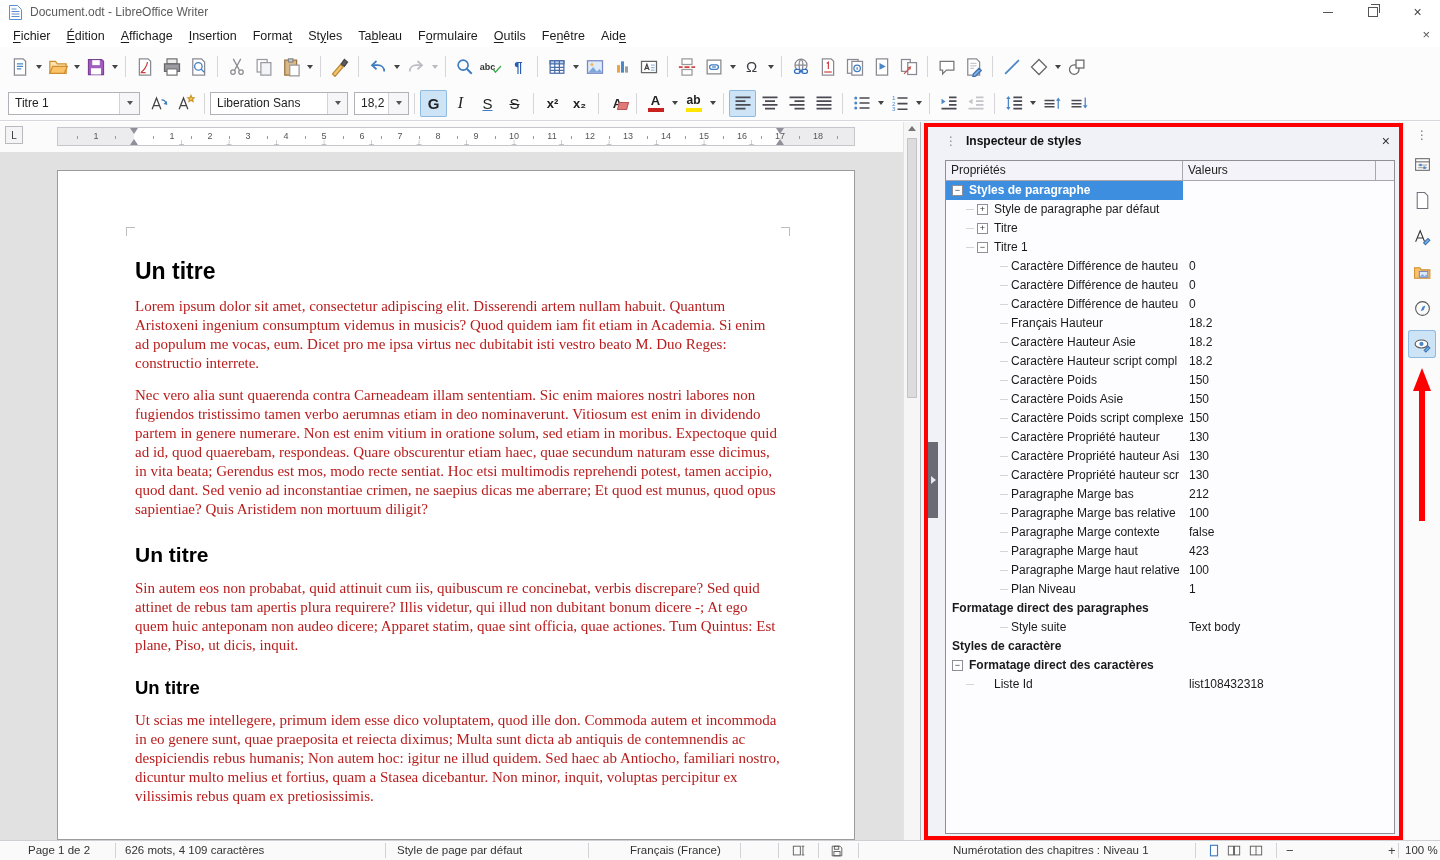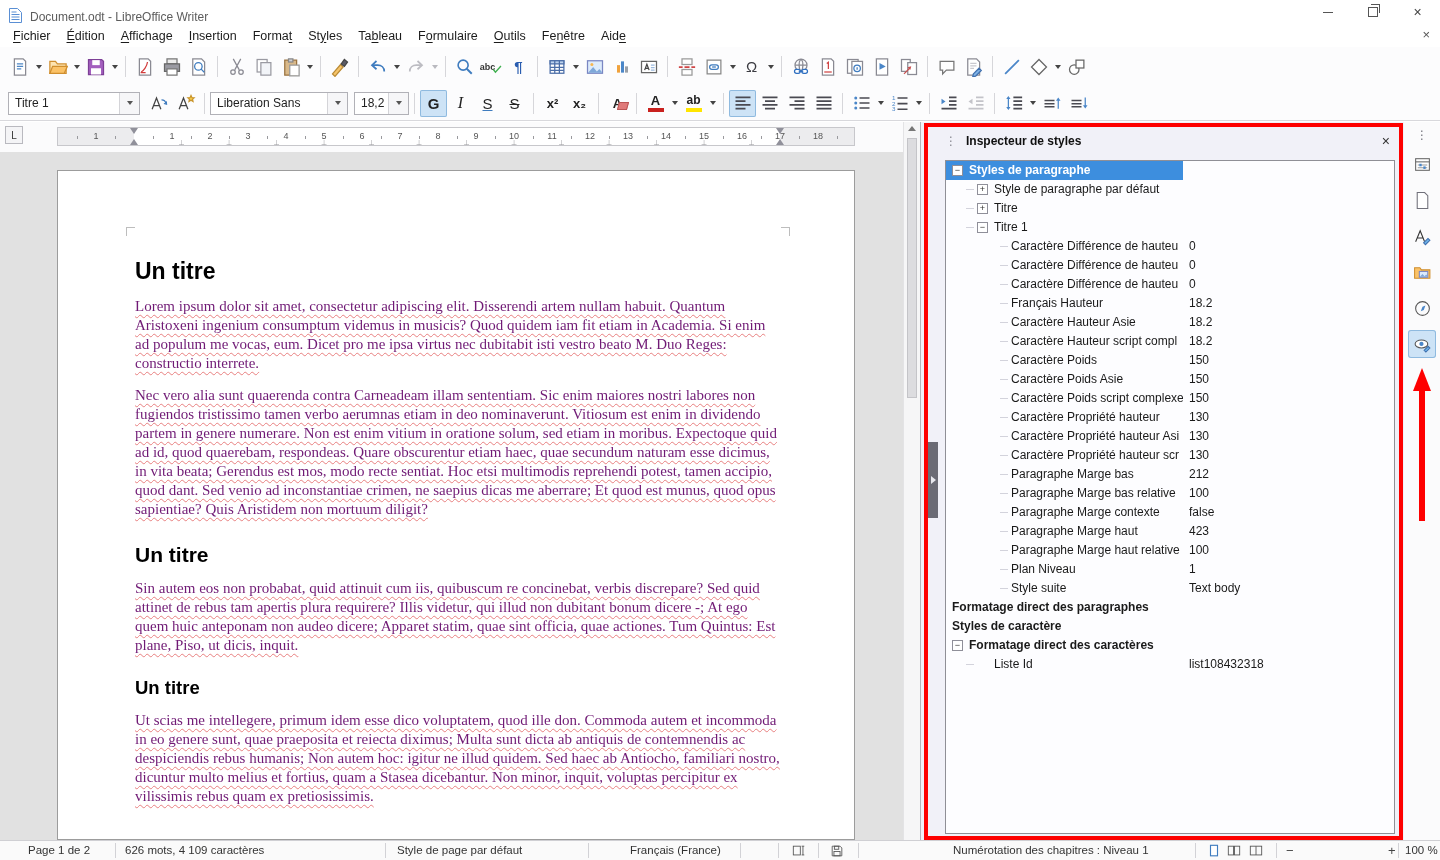--- a/index.html
+++ b/index.html
@@ -1,21 +1,21 @@
 <!DOCTYPE html>
 <html><head>
 <meta charset="utf-8">
 <style>
   html,body{margin:0;padding:0}
   body{width:1440px;height:860px;position:relative;overflow:hidden;background:#fff;
        font-family:"Liberation Sans","DejaVu Sans",sans-serif;color:#222;
        -webkit-font-smoothing:antialiased}
   
   .titlebar{position:absolute;left:0;top:0;width:1440px;height:24px;background:#fff;
-            display:flex;align-items:flex-end;padding-left:8px;box-sizing:border-box}
+            display:flex;align-items:center;padding-left:8px;box-sizing:border-box}
   .titlebar .ticon{margin-right:7px}
   .titlebar .ttext{font-size:12px;color:#5c5c5c}
   .wctrls{position:absolute;right:0;top:0;height:24px;display:flex}
   .wbtn{width:45px;height:24px;display:flex;align-items:center;justify-content:center;color:#555}
   .mini{width:10px;height:1px;background:#555}
   .rest{width:8px;height:8px;border:1px solid #555;position:relative;background:#fff}
   .rest:before{content:"";position:absolute;left:2px;top:-4px;width:8px;height:8px;border:1px solid #555;border-bottom:none;border-left:none}
   .xglyph{font-size:14px;line-height:14px;color:#444}
   
   .menubar{position:absolute;left:0;top:24px;width:1440px;height:23px;background:#fff;
@@ -62,22 +62,22 @@
   .docarea{position:absolute;left:0;top:152px;width:903px;height:688px;background:#e1e1e1;overflow:hidden}
   .page{position:absolute;left:57px;top:18px;width:798px;height:670px;background:#fff;border:1px solid #9c9c9c;box-sizing:border-box;overflow:hidden}
   .pagetext{position:absolute;left:77px;right:72px;top:57px}
   .crop{position:absolute;width:8px;height:8px;border-color:#bdbdbd;border-style:solid;border-width:0}
   .crop.tl{left:68px;top:56px;border-top-width:1px;border-left-width:1px}
   .crop.tr{right:64px;top:56px;border-top-width:1px;border-right-width:1px}
   .head{font-family:"Liberation Sans","DejaVu Sans",sans-serif;font-weight:bold;color:#000}
   h1.head{font-size:23px;line-height:26px;margin:30px 0 13px 0}
   h2.head{font-size:21px;line-height:24px;margin:24px 0 12px 0}
   h3.head{font-size:18.5px;line-height:22px;margin:22px 0 12px 0}
-  .para{font-family:"Liberation Serif","DejaVu Serif",serif;font-size:15px;line-height:19px;color:#701a75;margin:0 0 13px 0;
-        text-decoration:underline;text-decoration-style:wavy;text-decoration-color:#e88080;text-decoration-thickness:1px;text-underline-offset:2.5px}
+  .para{font-family:"Liberation Serif","DejaVu Serif",serif;font-size:15px;line-height:19px;color:#b91c1c;margin:0 0 13px 0;
+        text-decoration-style:wavy;text-decoration-color:#e88080;text-decoration-thickness:1px;text-underline-offset:2.5px}
   
   .vscroll{position:absolute;left:903px;top:122px;width:17px;height:718px;background:#f6f6f7;border-left:1px solid #e3e3e5;box-sizing:border-box}
   .vscroll .arr{position:absolute;left:4px;top:4px;width:0;height:0;border-left:4px solid transparent;border-right:4px solid transparent;border-bottom:5px solid #777}
   .vscroll .thumb{position:absolute;left:3px;top:16px;width:10px;height:260px;background:#dcdcdf;border:1px solid #c4c4c8;box-sizing:border-box}
   
   .panel{position:absolute;left:920px;top:122px;width:484px;height:718px;background:#f1f1f8;border-left:1px solid #b4b4ba;box-sizing:border-box}
   .splitter{position:absolute;left:7px;top:320px;width:10px;height:76px;background:#6b6b75;display:flex;align-items:center;justify-content:center}
   .splitter i{width:0;height:0;border-top:4px solid transparent;border-bottom:4px solid transparent;border-left:5px solid #e8e8ee}
   .ptitle{position:absolute;left:24px;top:9px;right:8px;height:20px;display:flex;align-items:center}
   .grip{color:#8a8a92;font-size:12px;letter-spacing:0;margin-right:9px}
@@ -605,20 +605,25 @@
 <div class="panel">
   <span class="splitter">
       <i></i>
     </span>
   <div class="ptitle">
     <span class="grip">⋮</span>
     <span class="ptext">Inspecteur de styles</span>
     <span class="pclose">×</span>
   </div>
   <div class="treebox">
+    <div class="ihead">
+      <span class="hc hc1">Propriétés</span>
+      <span class="hc hc2">Valeurs</span>
+      <span class="hc hc3"></span>
+    </div>
     <div>
         <div class="irow sel b">
           <div class="icell n lvl0">
             <span class="exp">−</span>
             <span class="ntext">Styles de paragraphe</span>
           </div>
           <div class="icell v"></div>
         </div>
         <div class="irow">
           <div class="icell n lvl1">
@@ -763,32 +768,32 @@
           </div>
           <div class="icell v">100</div>
         </div>
         <div class="irow">
           <div class="icell n lvl2">
             <i class="guide"></i>
             <span class="ntext">Plan Niveau</span>
           </div>
           <div class="icell v">1</div>
         </div>
-        <div class="irow">
-          <div class="icell n lvl2">
-            <i class="guide"></i>
-            <span class="ntext">Style suite</span>
-          </div>
-          <div class="icell v">Text body</div>
-        </div>
         <div class="irow b">
           <div class="icell n lvl0">
             <span class="ntext">Formatage direct des paragraphes</span>
           </div>
           <div class="icell v"></div>
+        </div>
+        <div class="irow">
+          <div class="icell n lvl2">
+            <i class="guide"></i>
+            <span class="ntext">Style suite</span>
+          </div>
+          <div class="icell v">Text body</div>
         </div>
         <div class="irow b">
           <div class="icell n lvl0">
             <span class="ntext">Styles de caractère</span>
           </div>
           <div class="icell v"></div>
         </div>
         <div class="irow b">
           <div class="icell n lvl0">
             <span class="exp">−</span>

